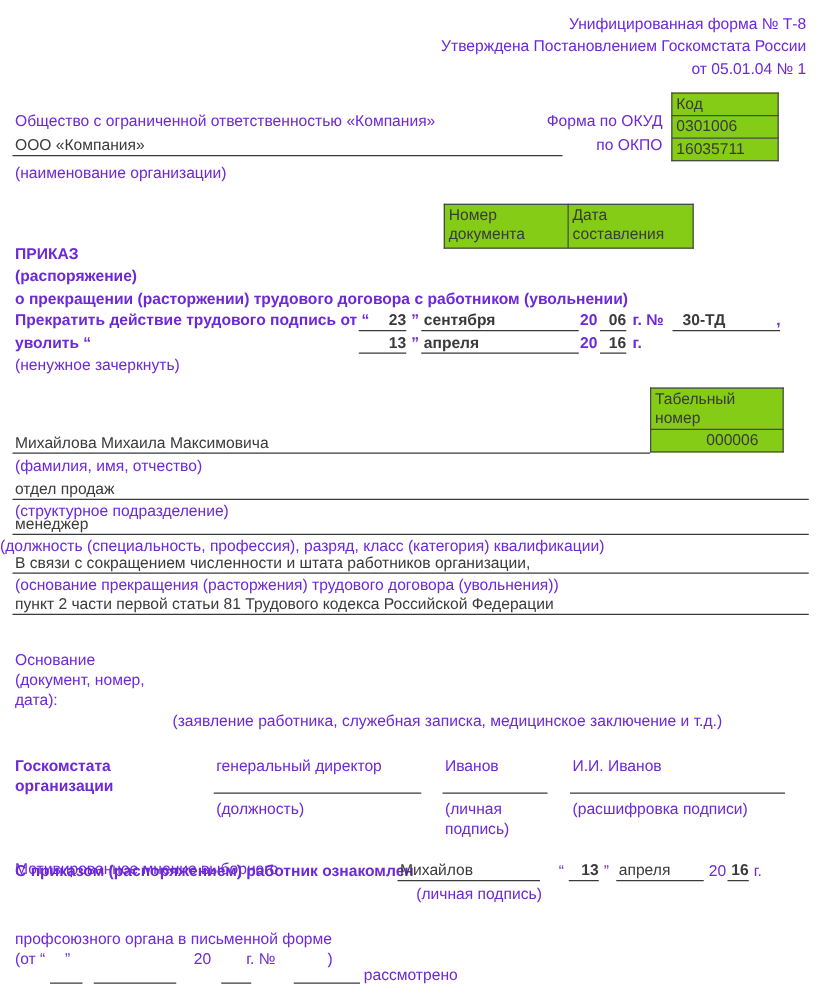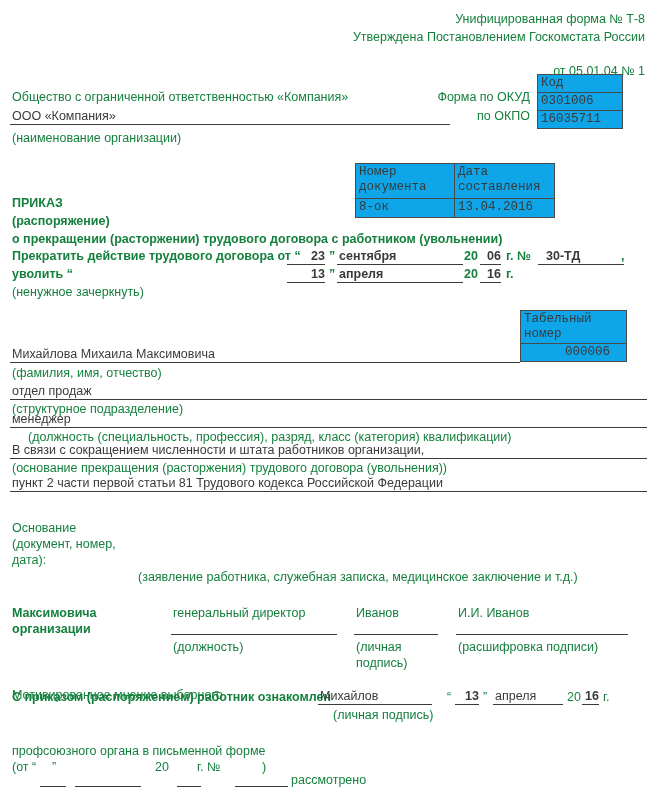--- a/index.html
+++ b/index.html
@@ -1,37 +1,37 @@
 <!DOCTYPE html>
 <html><head>
 <meta charset="utf-8">
 <style>
   html,body{margin:0;padding:0;background:#fff;}
   .page{position:relative;width:655px;height:800px;background:#ffffff;overflow:hidden;
         font-family:"Liberation Sans", sans-serif;}
-  .t{position:absolute;white-space:nowrap;font-size:12.5px;color:#15803d;line-height:15px;}
+  .t{position:absolute;white-space:nowrap;font-size:12.5px;color:#6d28d9;line-height:15px;}
   .b{font-weight:bold;}
   .r{text-align:right;}
   .ctr{text-align:right;}
   .fill{position:absolute;white-space:nowrap;font-size:12.5px;color:#3a3a3a;line-height:15px;
         height:15px;border-bottom:1px solid #3a3a3a;}
   .hr{position:absolute;height:1px;background:#3a3a3a;}
-  table.box{position:absolute;border-collapse:collapse;background:#0ea5e9;font-family:Liberation Mono, monospace;}
+  table.box{position:absolute;border-collapse:collapse;background:#84cc16;}
   table.box td{border:1px solid #4a4a4a;font-size:12.5px;color:#3a3a3a;line-height:15px;
         padding:1px 3px;vertical-align:top;font-weight:normal;}
   td.bv{font-weight:bold;}
 </style>
 </head>
 <body>
 
 <div class="page">
 
   <div class="t r" style="right:10px;top:12px;">Унифицированная форма № Т-8</div>
   <div class="t r" style="right:10px;top:30px;">Утверждена Постановлением Госкомстата России</div>
-  <div class="t r" style="right:10px;top:64px;">от 05.01.04 № 1</div>
+  <div class="t r" style="right:10px;top:48px;">от 05.01.04 № 1</div>
 
   <table class="box" style="left:537px;top:74px;">
     <tbody>
         <tr>
           <td style="width:78px;height:15px;">Код</td>
         </tr>
     <tr>
           <td style="height:15px;">0301006</td>
         </tr>
     <tr>
@@ -45,32 +45,28 @@
   <div class="fill" style="left:10px;top:109px;width:438px;padding-left:2px;">ООО «Компания»</div>
   <div class="t" style="left:12px;top:131px;">(наименование организации)</div>
   <div class="t r" style="left:380px;top:109px;width:150px;">по ОКПО</div>
 
   <table class="box" style="left:355px;top:163px;">
     <tbody>
         <tr>
       <td style="width:92px;height:32px;">Номер документа</td>
       <td style="width:93px;height:32px;">Дата составления</td>
     </tr>
-    <tr>
-      <td class="bv" style="height:16px;">8-ок</td>
-      <td class="bv" style="height:16px;">13.04.2016</td>
-    </tr>
   </tbody>
     </table>
 
   <div class="t b" style="left:12px;top:196px;">ПРИКАЗ</div>
   <div class="t b" style="left:12px;top:214px;">(распоряжение)</div>
   <div class="t b" style="left:12px;top:232px;">о прекращении (расторжении) трудового договора с работником (увольнении)</div>
 
-  <div class="t b" style="left:12px;top:249px;">Прекратить действие трудового договора от “</div>
+  <div class="t b" style="left:12px;top:249px;">Прекратить действие трудового подпись от “</div>
   <div class="fill b ctr" style="left:287px;top:249px;width:38px;">23</div>
   <div class="t b" style="left:329px;top:249px;">”</div>
   <div class="fill b" style="left:337px;top:249px;width:124px;padding-left:2px;">сентября</div>
   <div class="t b" style="left:464px;top:249px;">20</div>
   <div class="fill b ctr" style="left:480px;top:249px;width:21px;">06</div>
   <div class="t b" style="left:506px;top:249px;">г. №</div>
   <div class="fill b" style="left:538px;top:249px;width:78px;padding-left:8px;">30-ТД</div>
   <div class="t b" style="left:621px;top:249px;">,</div>
 
   <div class="t b" style="left:12px;top:267px;">уволить “</div>
@@ -94,33 +90,33 @@
   </tbody>
     </table>
 
   <div class="fill" style="left:10px;top:347px;width:508px;padding-left:2px;">Михайлова Михаила Максимовича</div>
   <div class="t" style="left:12px;top:366px;">(фамилия, имя, отчество)</div>
 
   <div class="fill" style="left:10px;top:384px;width:635px;padding-left:2px;">отдел продаж</div>
   <div class="t" style="left:12px;top:402px;">(структурное подразделение)</div>
 
   <div class="fill" style="left:10px;top:412px;width:635px;padding-left:2px;">менеджер</div>
-  <div class="t" style="left:28px;top:430px;">(должность (специальность, профессия), разряд, класс (категория) квалификации)</div>
+  <div class="t" style="left:0;top:430px;">(должность (специальность, профессия), разряд, класс (категория) квалификации)</div>
 
   <div class="fill" style="left:10px;top:443px;width:635px;padding-left:2px;">В связи с сокращением численности и штата работников организации,</div>
   <div class="t" style="left:12px;top:461px;">(основание прекращения (расторжения) трудового договора (увольнения))</div>
 
   <div class="fill" style="left:10px;top:476px;width:635px;padding-left:2px;">пункт 2 части первой статьи 81 Трудового кодекса Российской Федерации</div>
 
   <div class="t" style="left:12px;top:521px;">Основание</div>
   <div class="t" style="left:12px;top:537px;">(документ, номер,</div>
   <div class="t" style="left:12px;top:553px;">дата):</div>
   <div class="t" style="left:138px;top:570px;">(заявление работника, служебная записка, медицинское заключение и т.д.)</div>
 
-  <div class="t b" style="left:12px;top:606px;">Максимовича</div>
+  <div class="t b" style="left:12px;top:606px;">Госкомстата</div>
   <div class="t b" style="left:12px;top:622px;">организации</div>
 
   <div class="t" style="left:173px;top:606px;">генеральный директор</div>
   <div class="hr" style="left:171px;top:634px;width:166px;"></div>
   <div class="t" style="left:173px;top:640px;">(должность)</div>
 
   <div class="t" style="left:356px;top:606px;">Иванов</div>
   <div class="hr" style="left:354px;top:634px;width:84px;"></div>
   <div class="t" style="left:356px;top:640px;">(личная</div>
   <div class="t" style="left:356px;top:656px;">подпись)</div>

